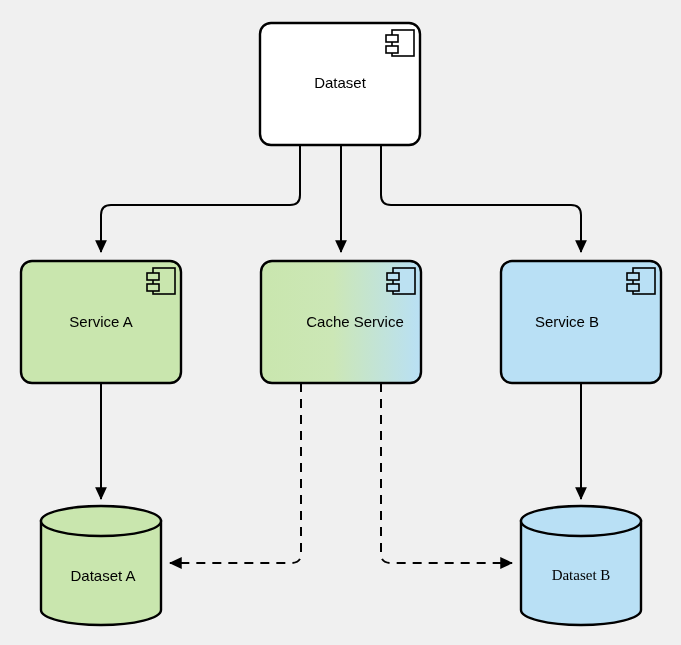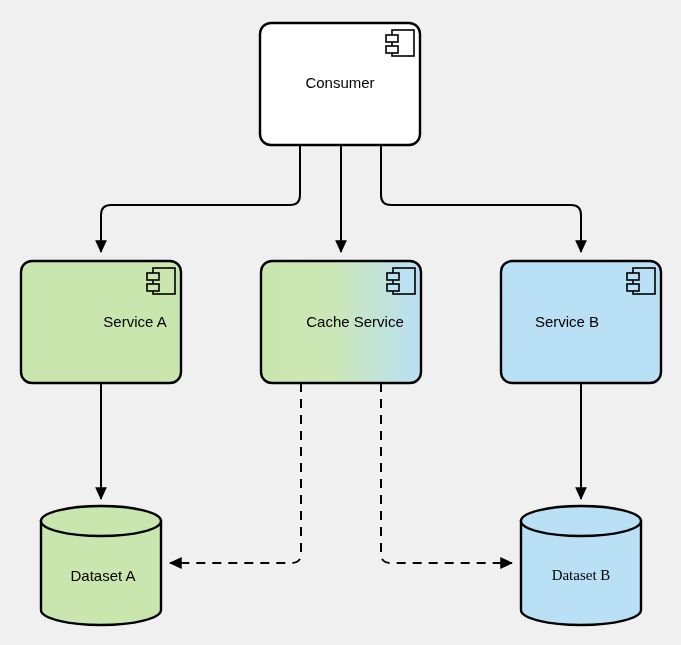--- a/index.html
+++ b/index.html
@@ -122,23 +122,23 @@
       <path d="M 41 521 L 41 610 A 60 15 0 0 0 161 610 L 161 521 Z" fill="#c9e6ae" stroke="#000000" stroke-width="2.4"></path>
       <ellipse cx="101" cy="521" rx="60" ry="15" fill="#c9e6ae" stroke="#000000" stroke-width="2.4"></ellipse>
     </g>
 
     <g>
       <path d="M 521 521 L 521 610 A 60 15 0 0 0 641 610 L 641 521 Z" fill="#b9e0f5" stroke="#000000" stroke-width="2.4"></path>
       <ellipse cx="581" cy="521" rx="60" ry="15" fill="#b9e0f5" stroke="#000000" stroke-width="2.4"></ellipse>
     </g>
   </svg>
 
-  <div class="node-label" style="left:260px; top:75px; width:160px;">Consumer</div>
+  <div class="node-label" style="left:260px; top:75px; width:160px;">Dataset</div>
 
-  <div class="node-label" style="left:21px; top:314px; width:160px;margin-left:34px;">Service A</div>
+  <div class="node-label" style="left:21px; top:314px; width:160px;">Service A</div>
 
   <div class="node-label" style="left:261px; top:314px; width:188px;">Cache Service</div>
 
   <div class="node-label" style="left:501px; top:314px; width:132px;">Service B</div>
 
   <div class="node-label" style="left:41px; top:568px; width:124px;">Dataset A</div>
 
   <div class="node-label" style="left:521px; top:568px; width:120px;font-family:Liberation Serif, serif;">Dataset B</div>
 
 </div>

